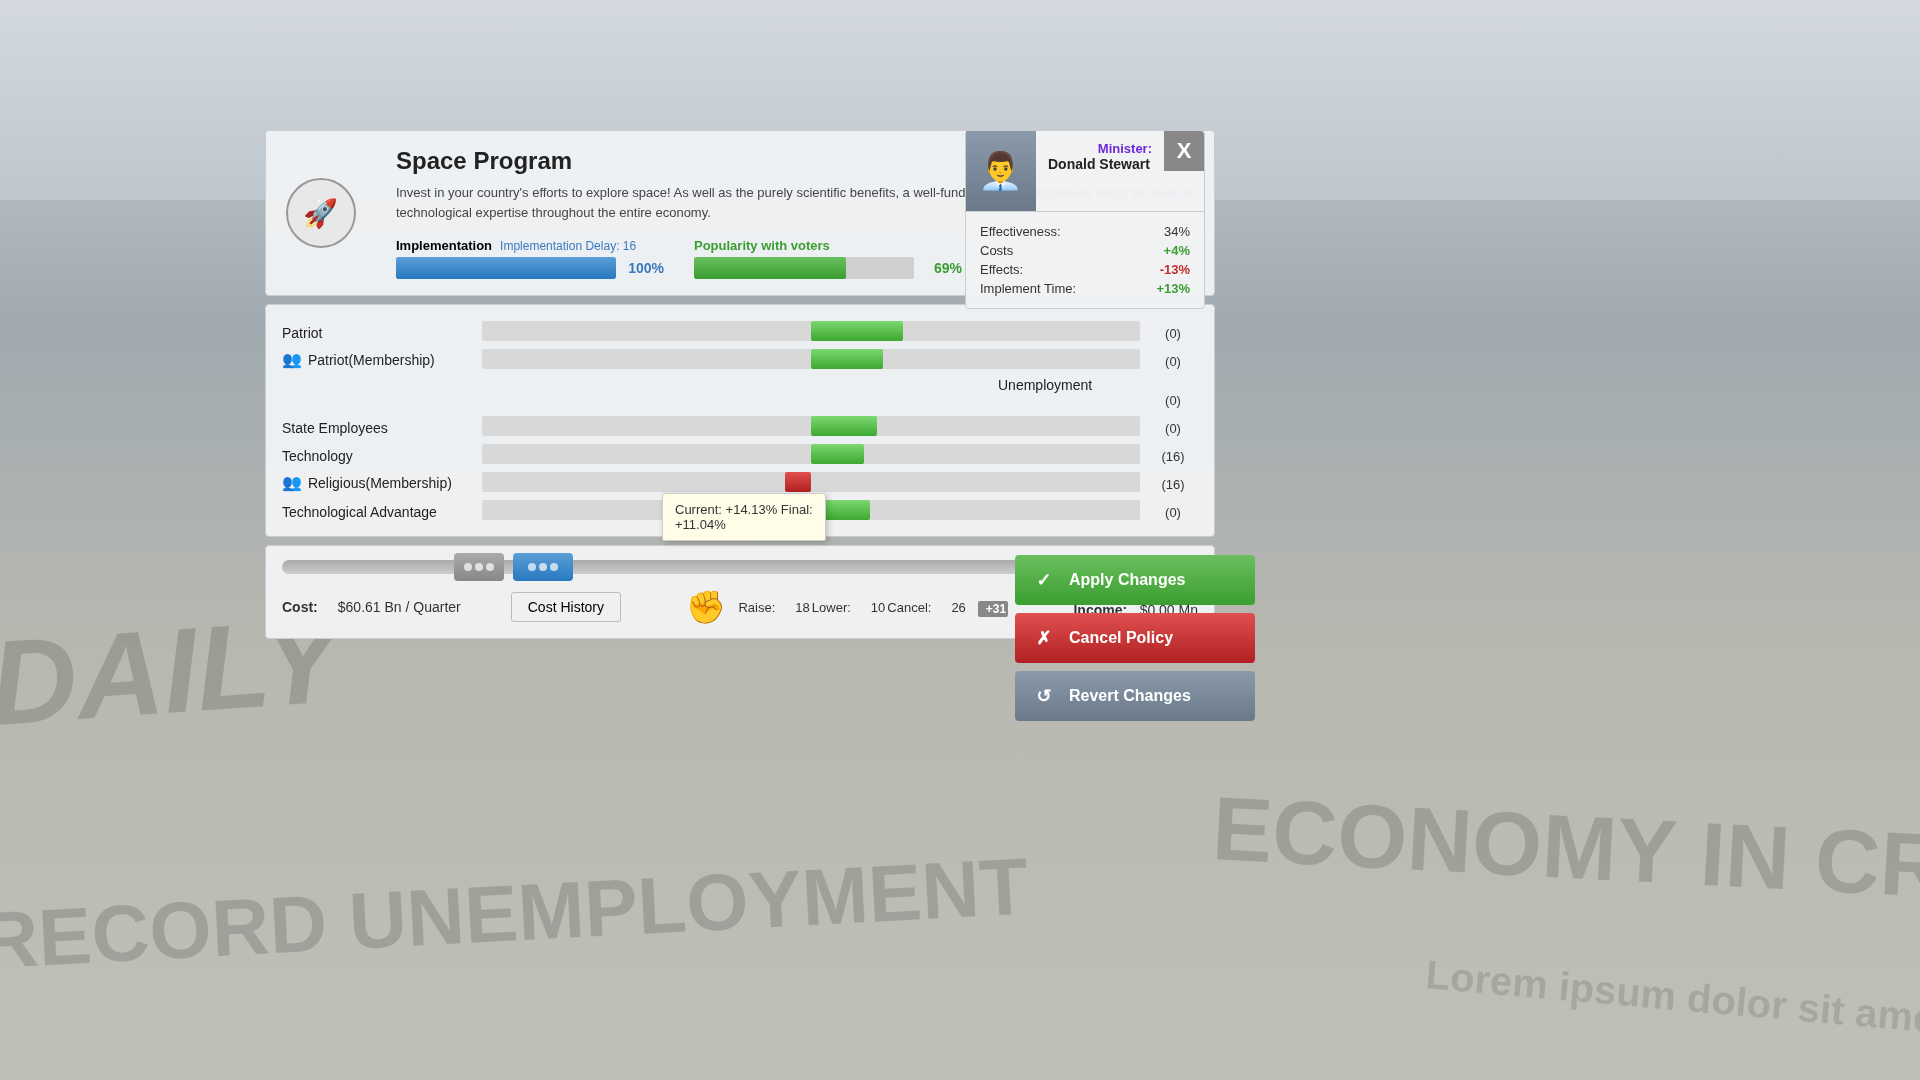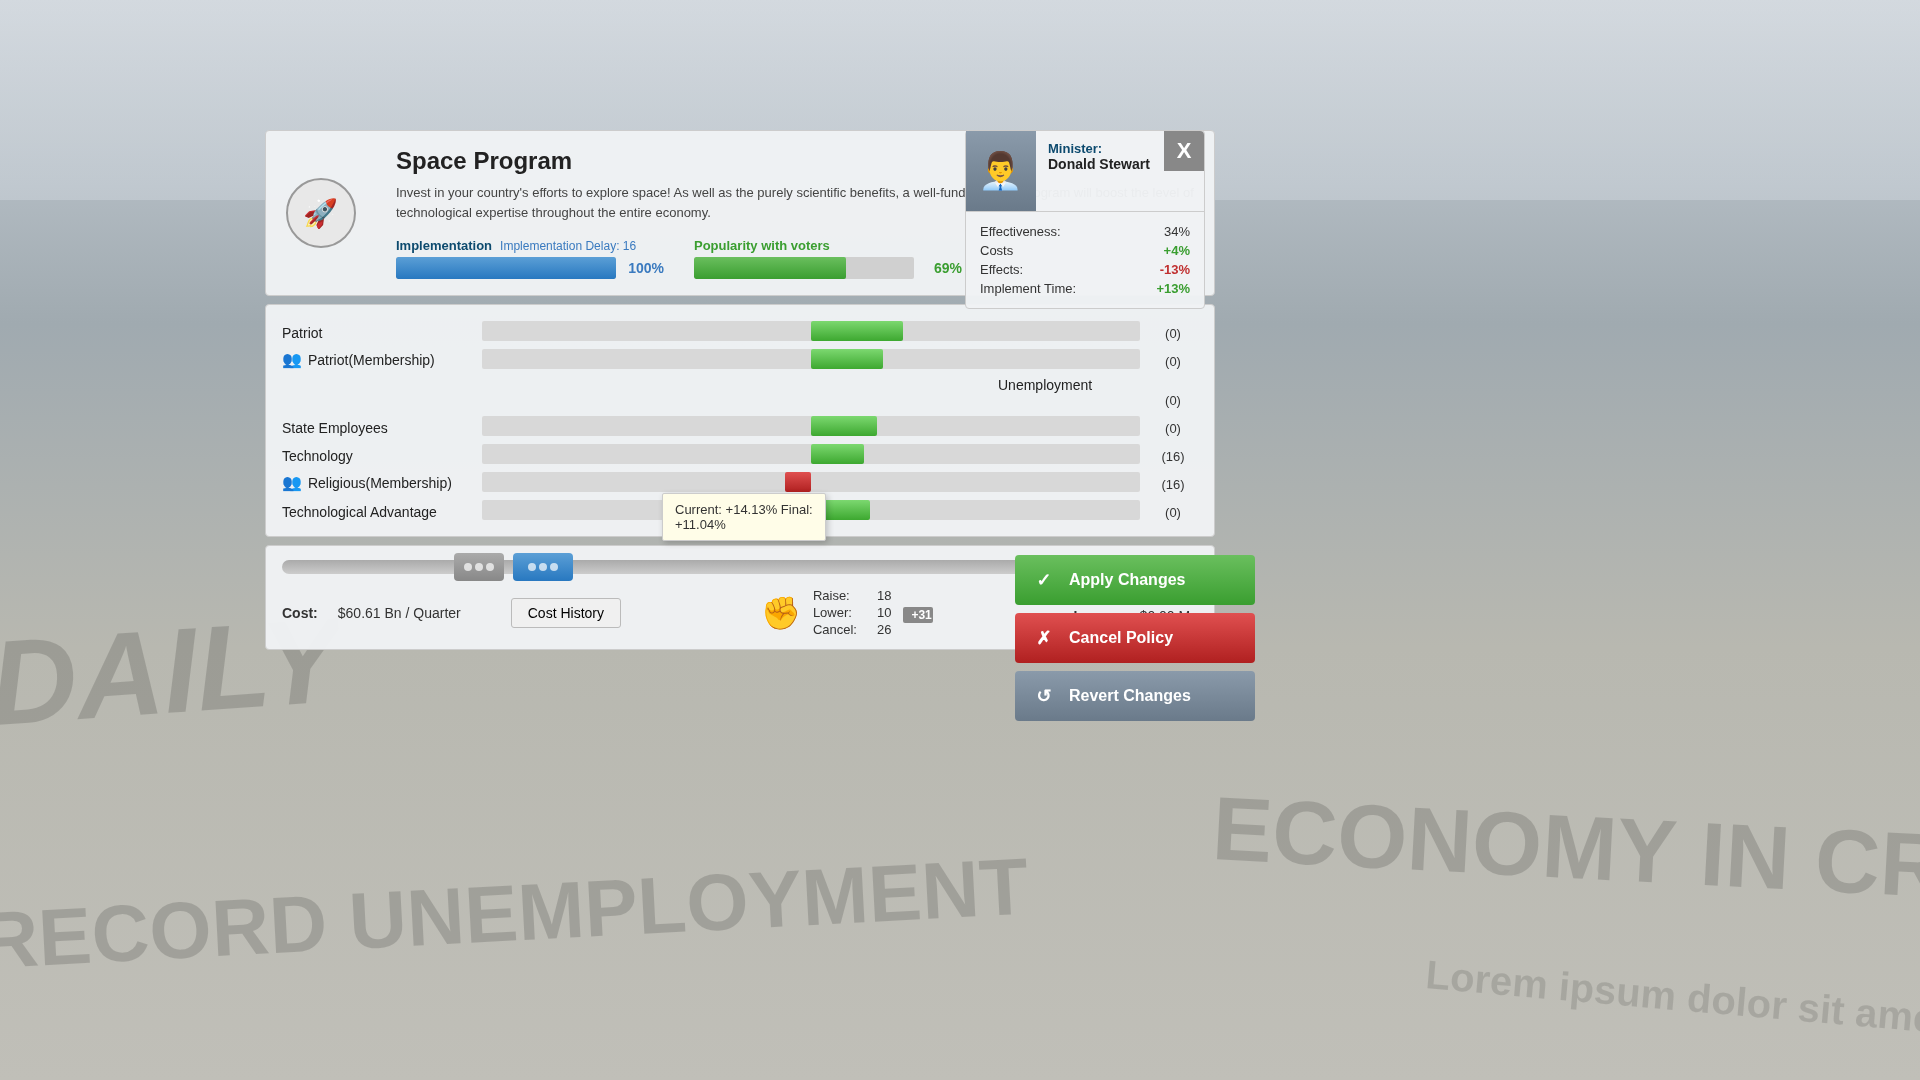--- a/index.html
+++ b/index.html
@@ -107,21 +107,21 @@
     }
 
     .progress-item {
       display: flex;
       flex-direction: column;
       gap: 4px;
     }
 
     .progress-label {
       font-size: 13px;
-      color: #0c4a6e;
+      color: #000000;
       font-weight: bold;
     }
 
     .progress-label-delay {
       font-size: 12px;
       color: #3a7abf;
     }
 
     .progress-bar-wrap {
       position: relative;
@@ -191,22 +191,23 @@
       flex-shrink: 0;
     }
 
     .minister-name-area {
       flex: 1;
       padding: 10px 12px;
     }
 
     .minister-label {
       font-size: 13px;
-      color: #0c4a6e;
-      font-weight: bold;
+      color: #6d28d9;
+      font-weight: bold;
+      text-align: right;
     }
 
     .minister-name {
       font-size: 14px;
       color: #222;
       font-weight: bold;
     }
 
     .close-btn {
       width: 40px;
@@ -403,21 +404,21 @@
     }
 
     .fist-icon {
       font-size: 32px;
     }
 
     .vote-stats {
       font-size: 13px;
       color: #333;
       display: flex;
-      flex-direction: column;
+      flex-direction: row;
       gap: 2px;
     }
 
     .vote-row {
       display: flex;
       justify-content: space-between;
       gap: 20px;
     }
 
     .vote-plus {

